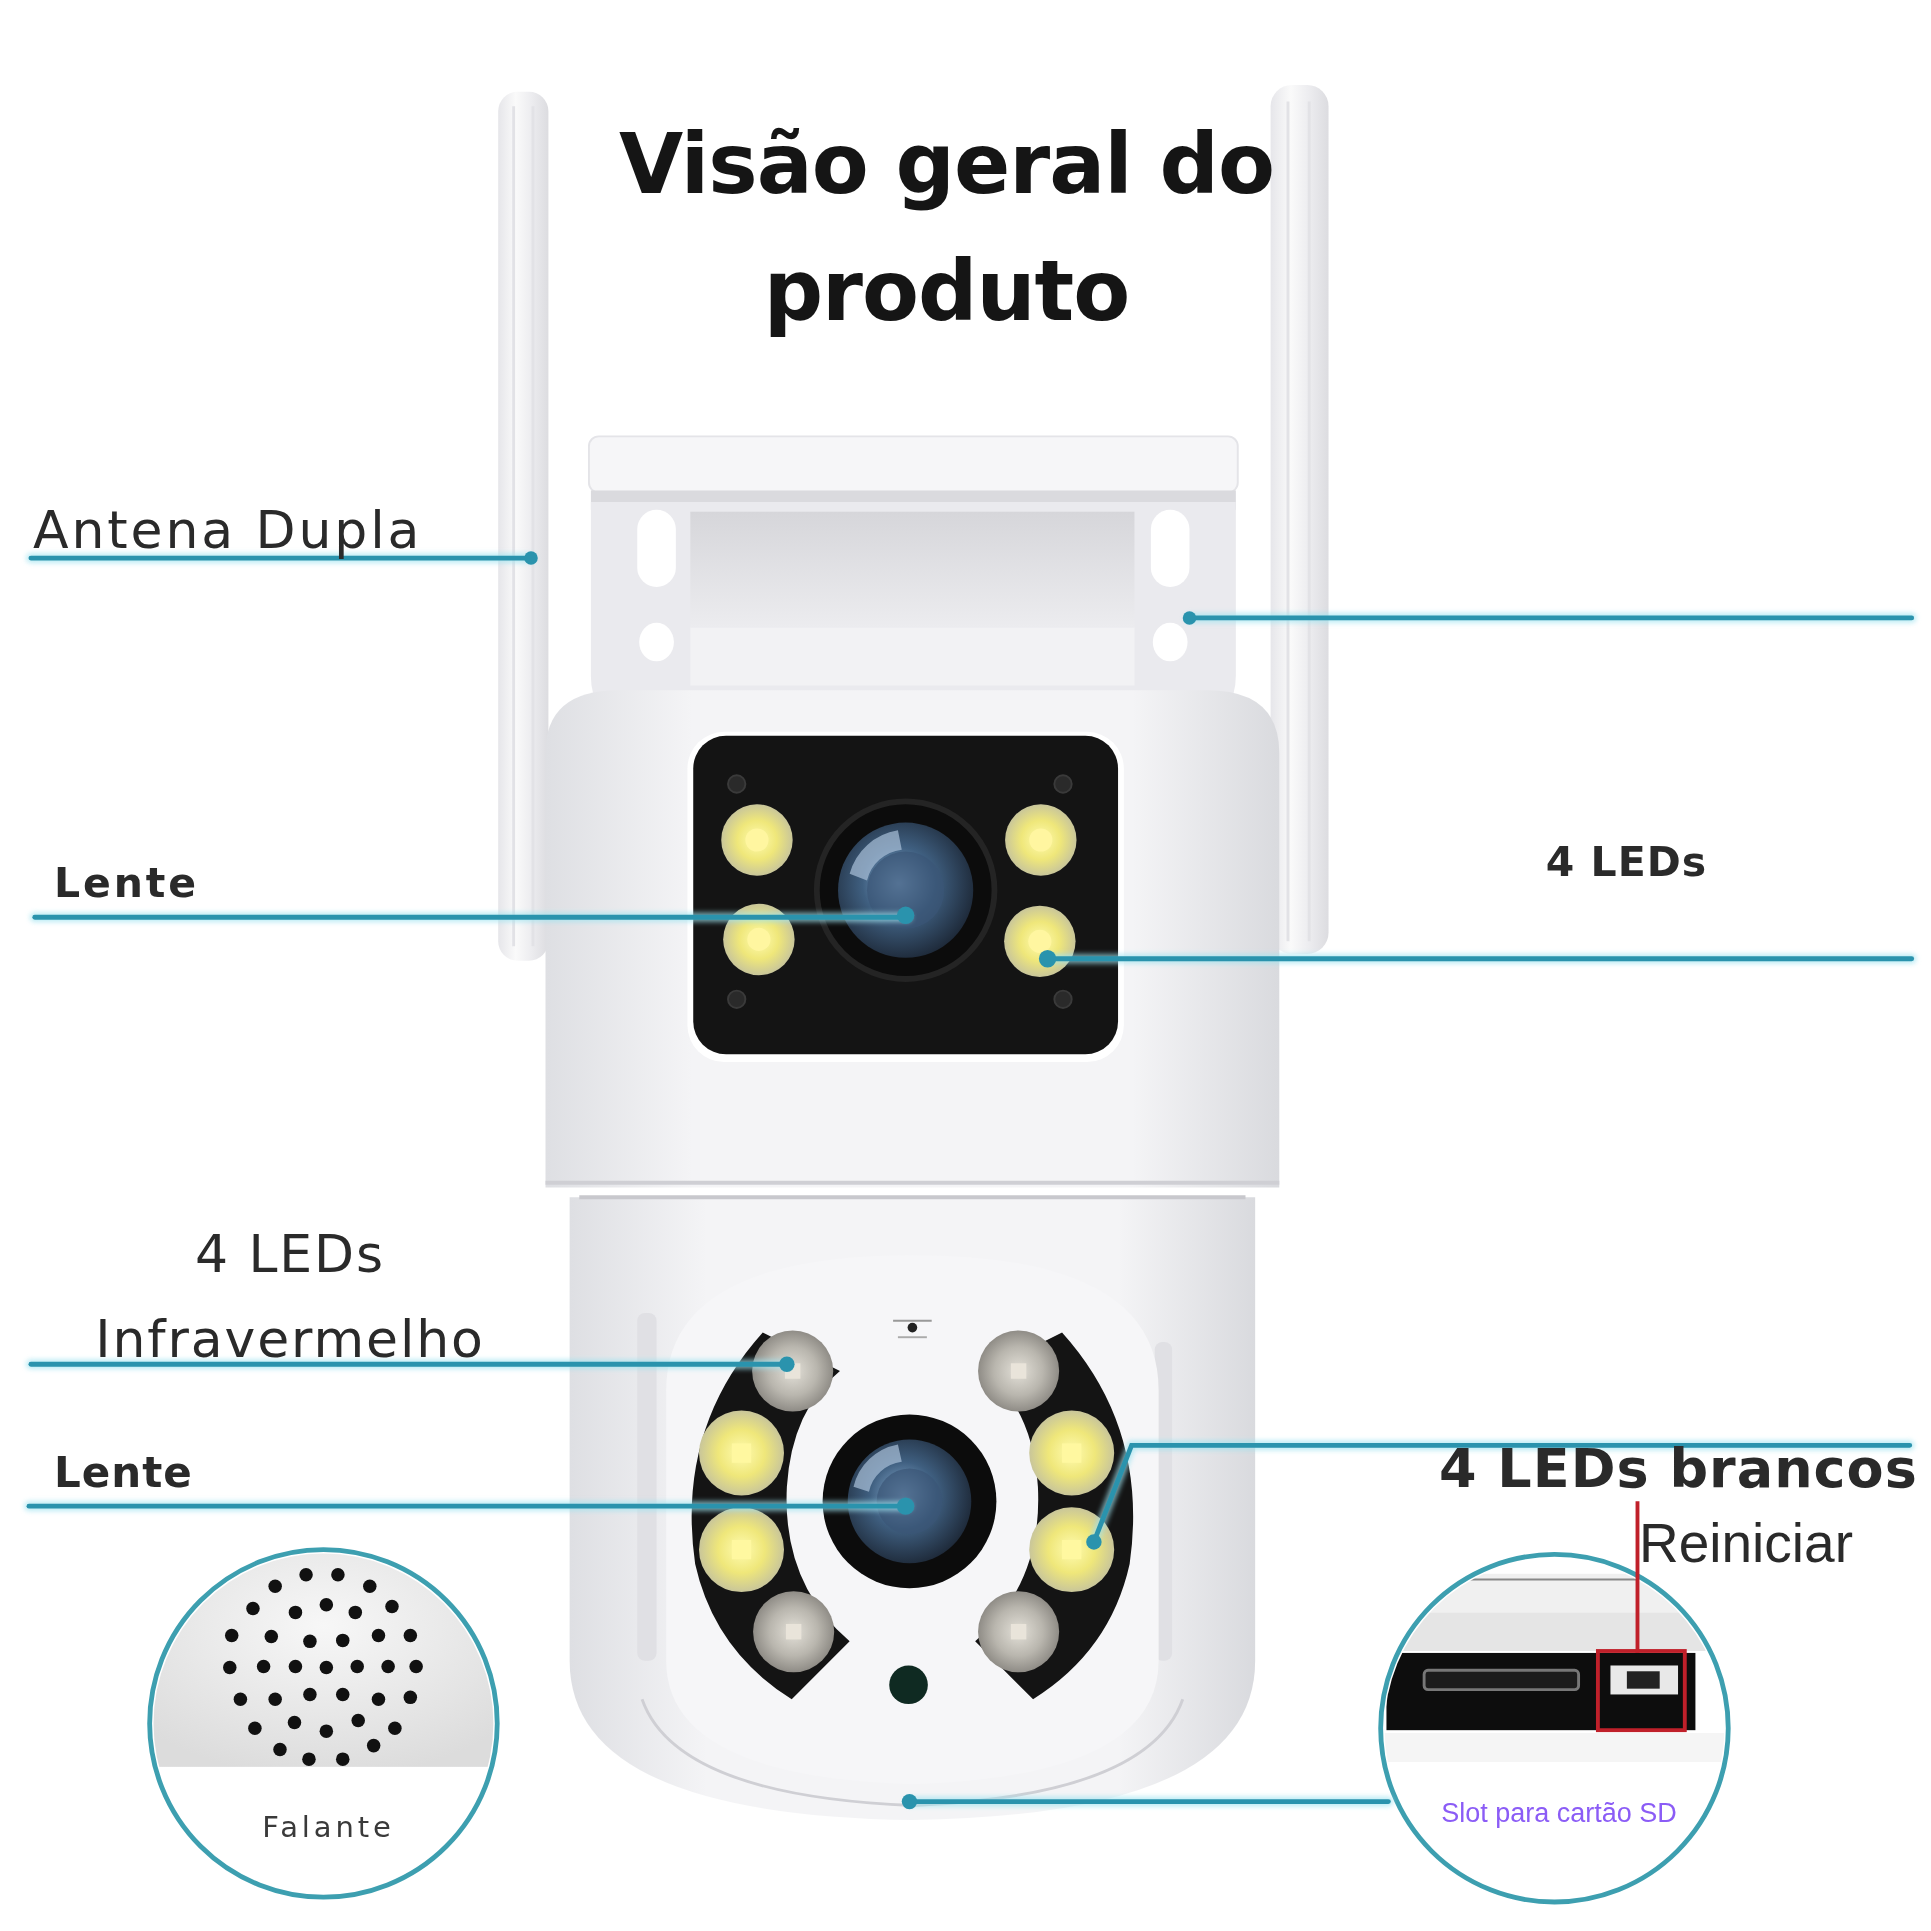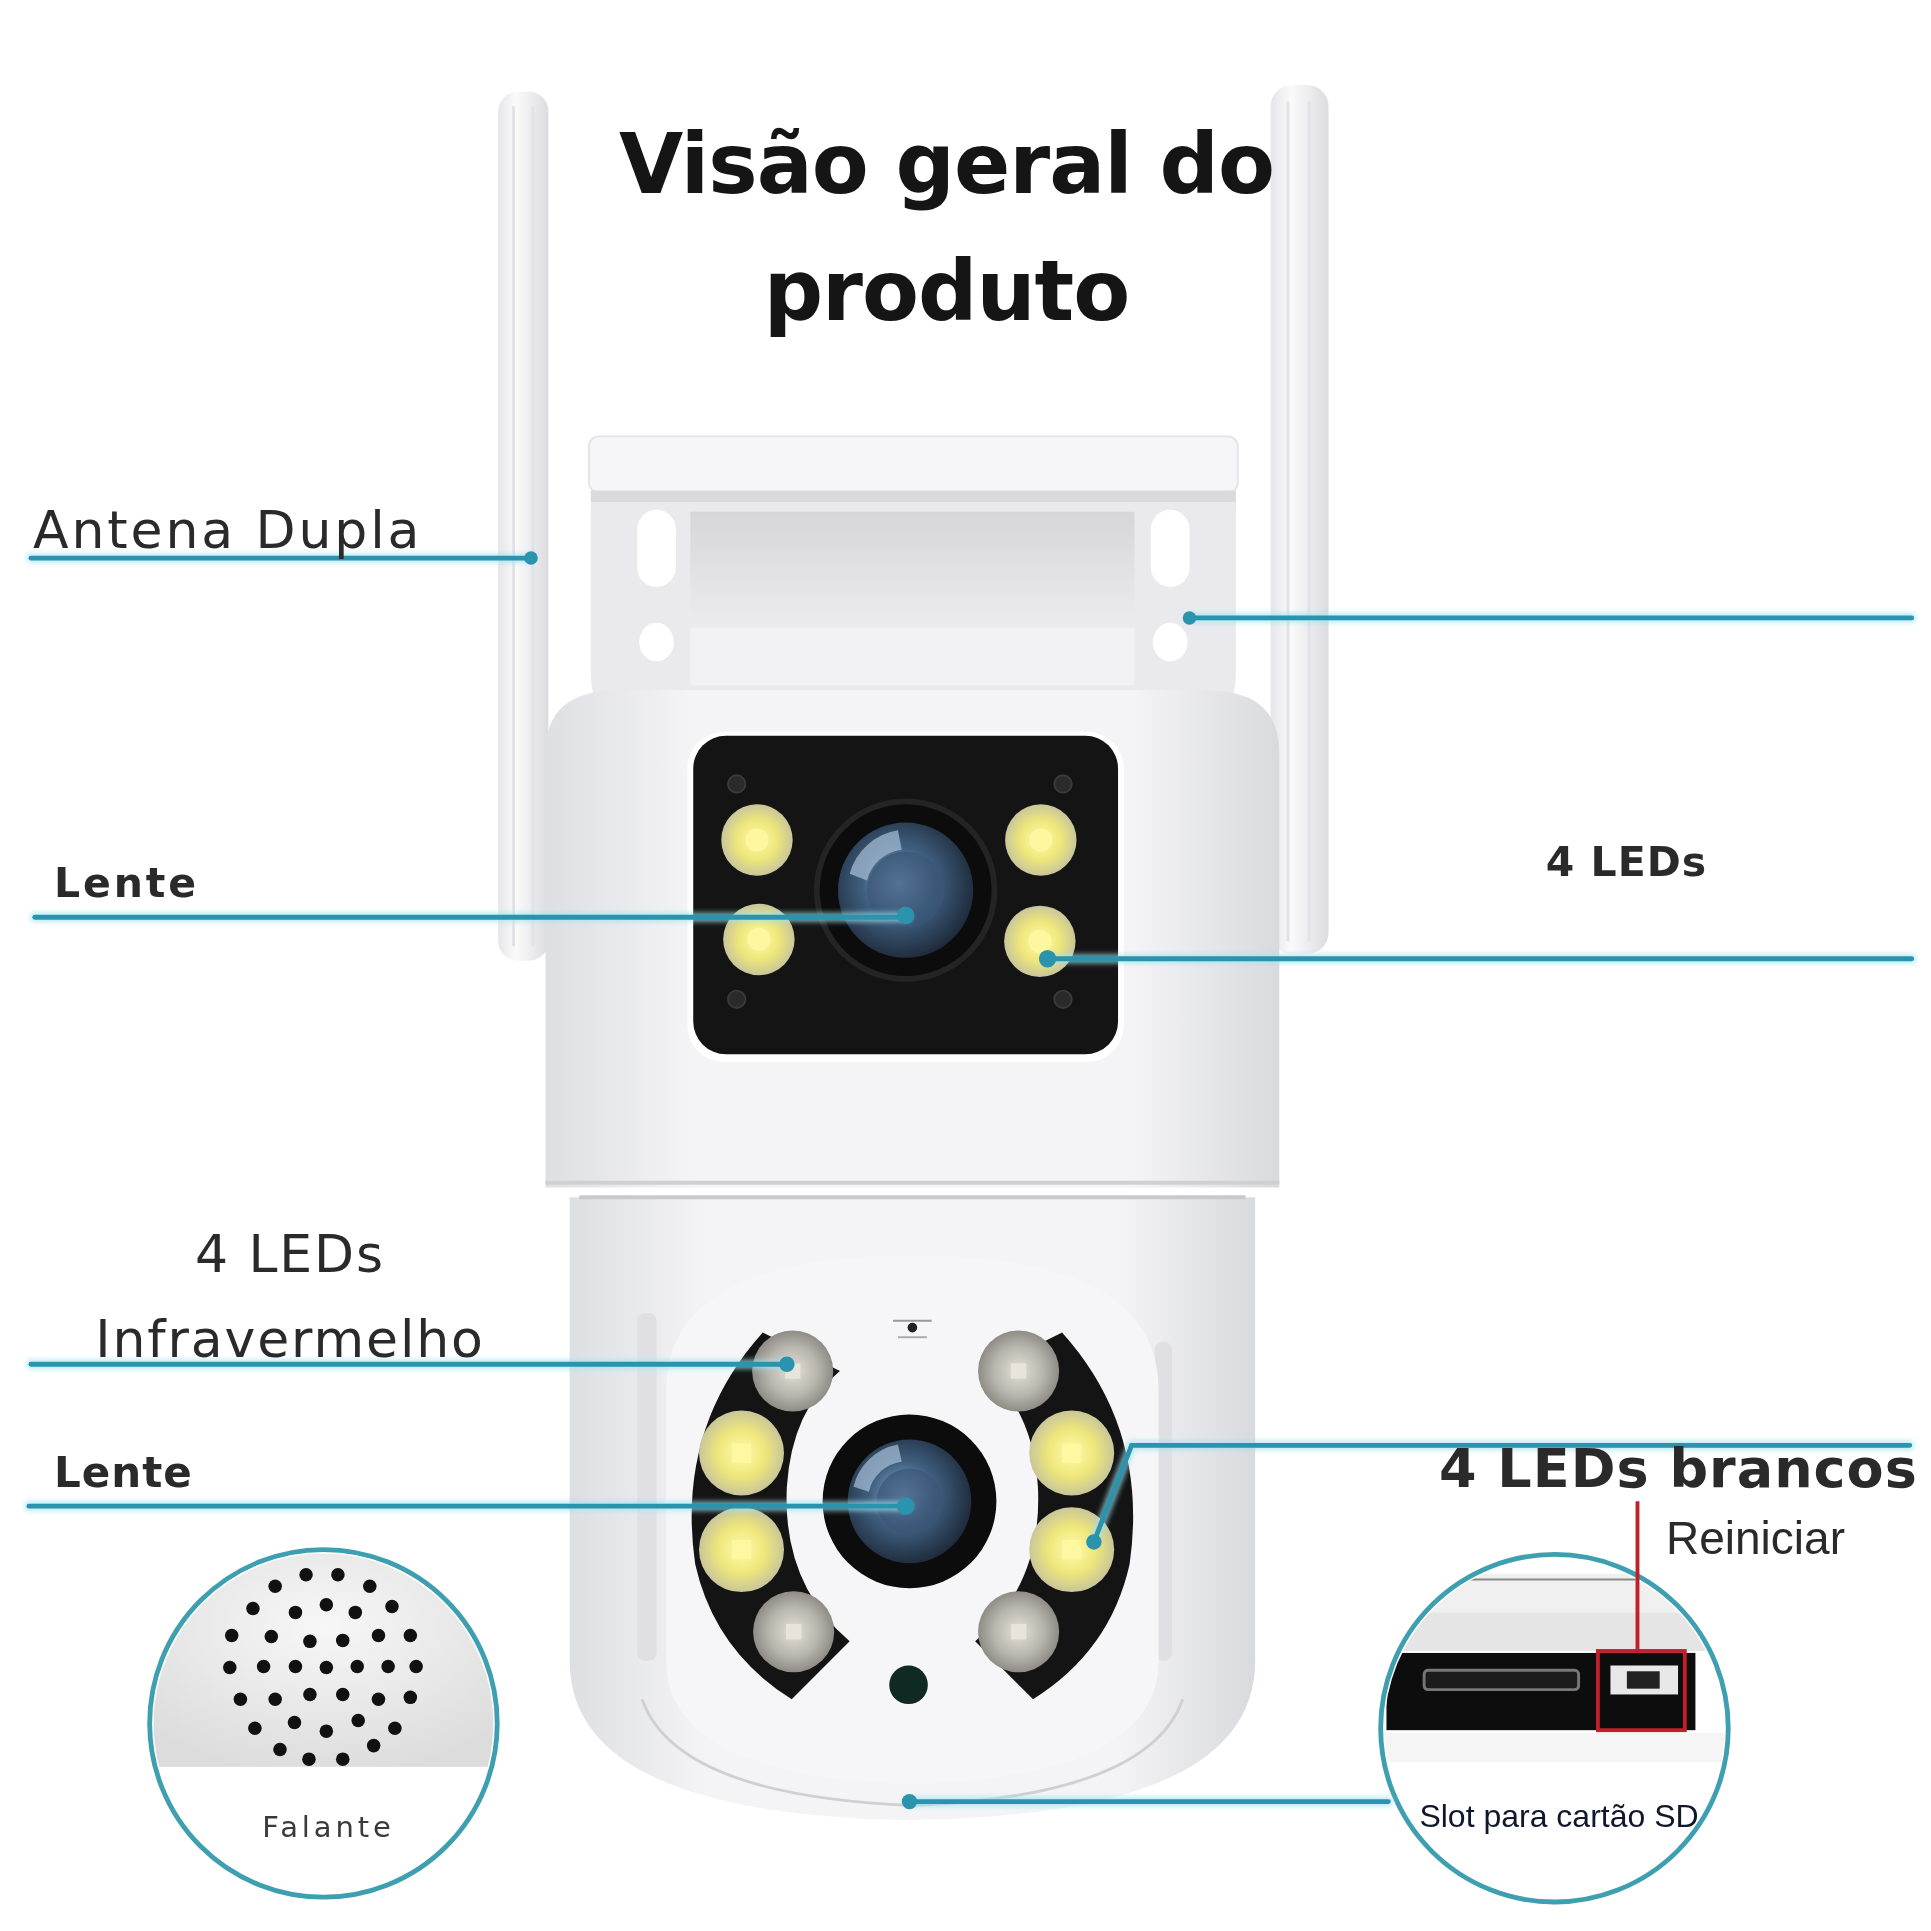--- a/index.html
+++ b/index.html
@@ -13,24 +13,24 @@
              line-height: 127px; color: #151515; letter-spacing: -1px; }
     .thin { font-family: "DejaVu Sans", sans-serif; font-weight: normal; letter-spacing: 2.9px; }
     .bold { font-family: "DejaVu Sans", sans-serif; font-weight: bold; letter-spacing: 1px; }
     .antena { left: 33px; top: 500px; font-size: 52px; }
     .projetado { left: 1332px; top: 439px; width: 579px; text-align: center; font-size: 52px; line-height: 58px; }
     .lente1 { left: 54px; top: 859px; font-size: 41px; letter-spacing: 2.9px; }
     .leds1 { left: 1332px; top: 828px; width: 589px; text-align: center; font-size: 41px; line-height: 68px; }
     .leds-ir { left: 39px; top: 1212px; width: 502px; text-align: center; font-size: 52px; line-height: 85px; letter-spacing: 1.9px; }
     .lente2 { left: 54px; top: 1448px; font-size: 42px; }
     .leds-br { left: 1439px; top: 1405px; font-size: 54px; letter-spacing: 1px; margin-top: 32px; }
-    .reiniciar { left: 1639px; top: 1511px; font-size: 46px; font-family: "Liberation Sans", sans-serif; letter-spacing: 0; margin-left: 27px; }
+    .reiniciar { left: 1639px; top: 1511px; font-size: 55px; font-family: "Liberation Sans", sans-serif; letter-spacing: 0; }
     .falante { left: 261px; top: 1810px; width: 135px; text-align: center; font-size: 29px; letter-spacing: 3.9px; color: #3a3a3a; }
-    .slot { left: 1414px; top: 1798px; width: 290px; text-align: center; font-size: 32px;
-            font-family: "Liberation Sans", sans-serif; color: #0f172a; letter-spacing: 0; }
+    .slot { left: 1414px; top: 1798px; width: 290px; text-align: center; font-size: 27px;
+            font-family: "Liberation Sans", sans-serif; color: #8b5cf6; letter-spacing: 0; }
   </style>
 </head>
 <body>
 
 <div class="stage">
 
   <svg class="art" width="1931" height="1931" viewBox="0 0 2000 2000">
     <defs>
       <linearGradient id="antGrad" x1="0" x2="1" y1="0" y2="0">
         <stop offset="0" stop-color="#e6e6ea"></stop>

